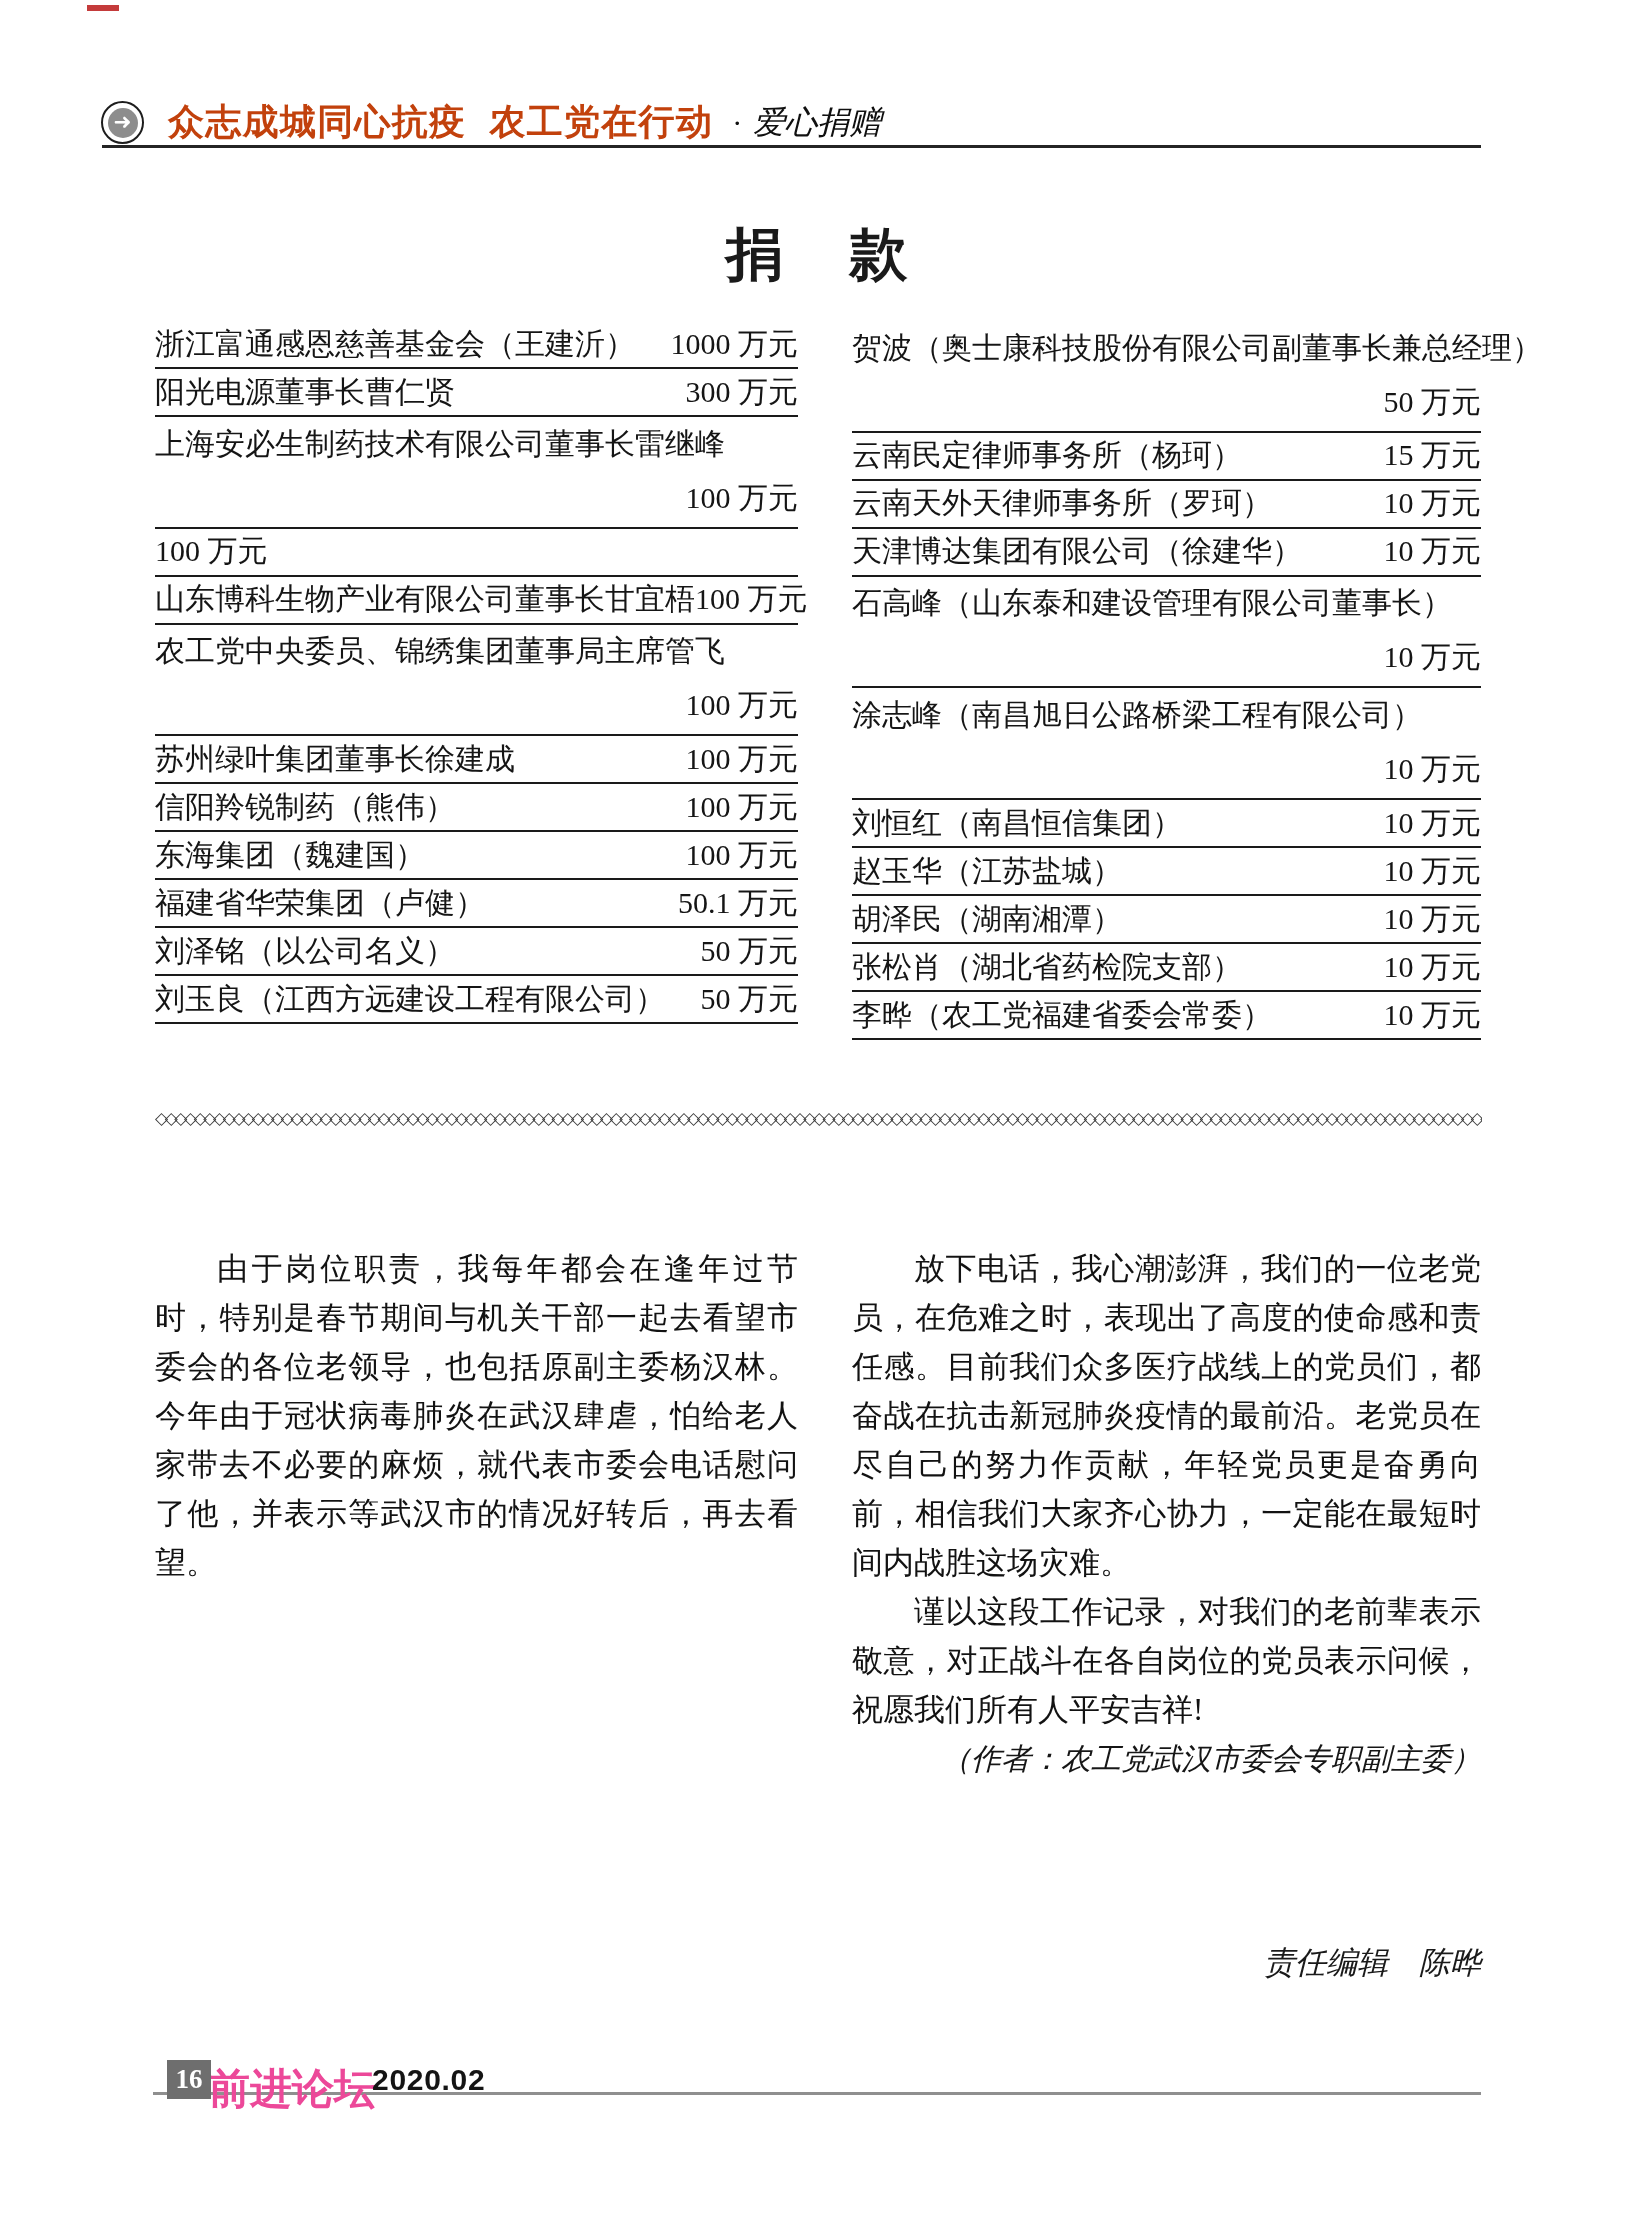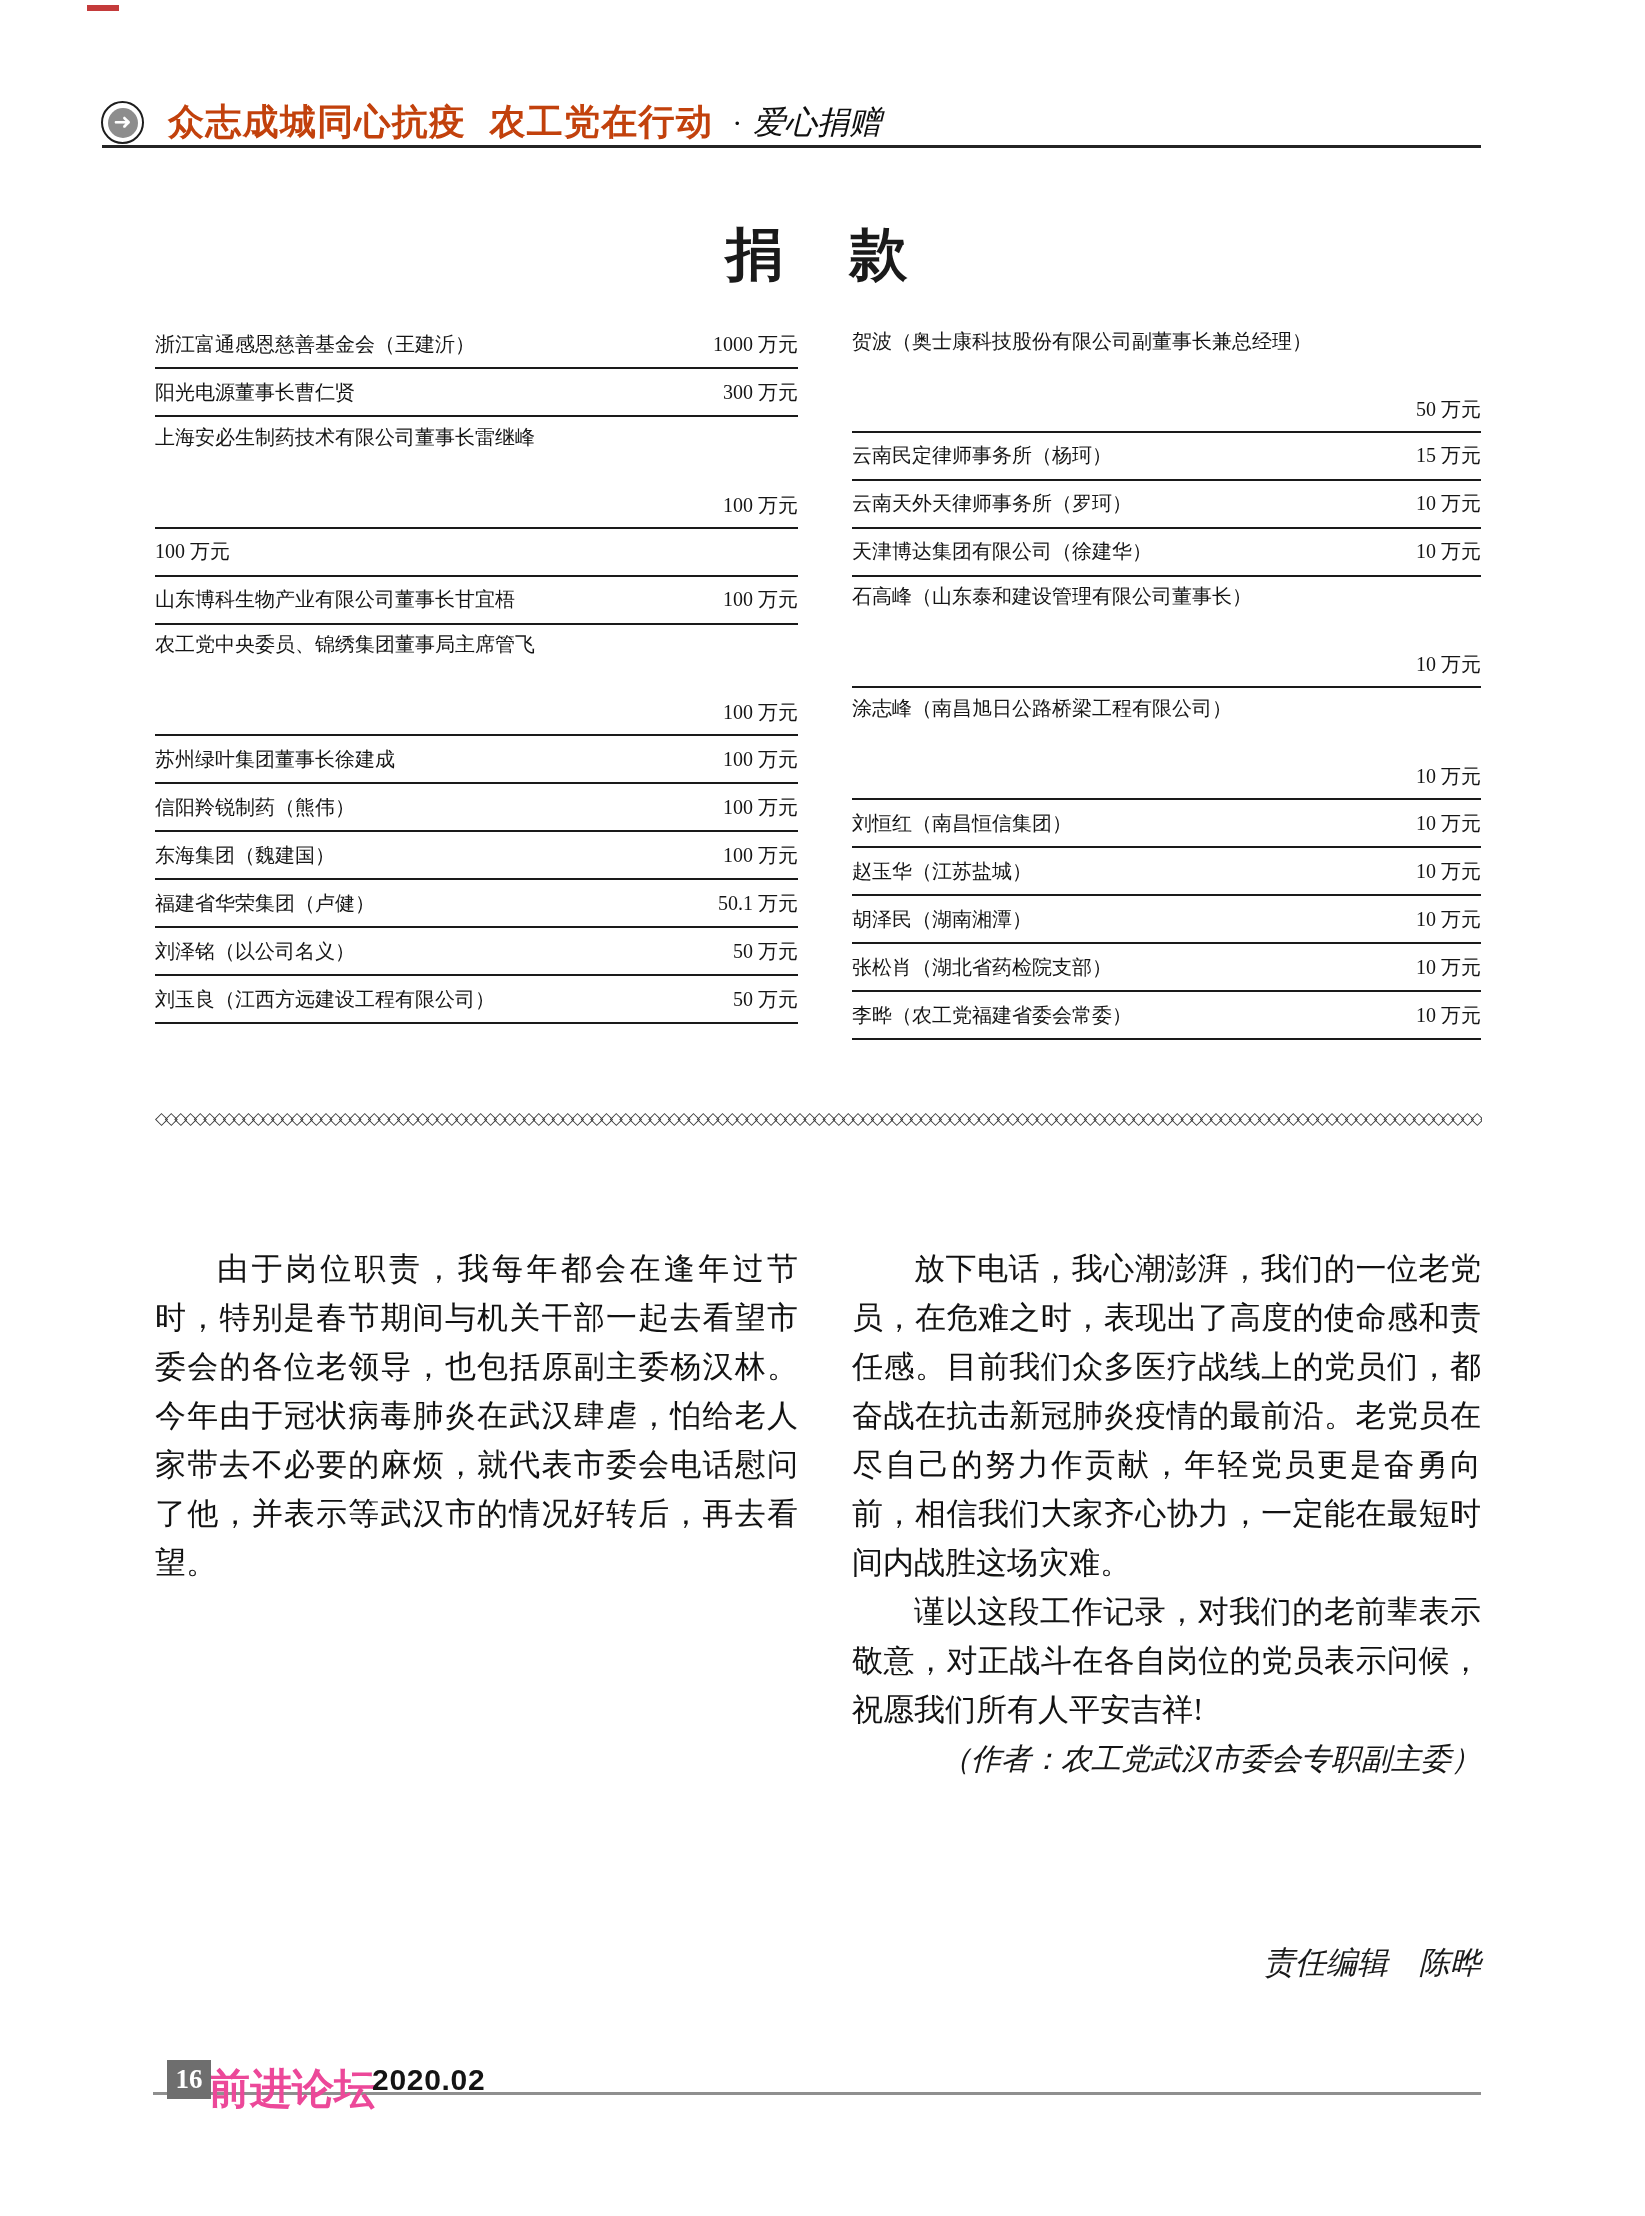--- a/index.html
+++ b/index.html
@@ -39,21 +39,21 @@
   .header-dot{font-size:30px;margin:0 10.7px 0 19px;color:#101010;}
   .section-kai{font-style:italic;font-size:32px;color:#101010;}
 
   
   .title{
     position:absolute;left:155px;top:216px;width:1327px;margin:0;
     text-align:center;font-weight:700;font-size:58px;letter-spacing:4px;color:#1a1a1a;
   }
 
   
-  .don-col{position:absolute;top:321px;font-size:20px;color:#151515;}
+  .don-col{position:absolute;top:321px;font-size:30px;color:#151515;}
   #don-left{left:155px;width:643px;}
   #don-right{left:852px;width:629px;}
   .don-row{border-bottom:2px solid #1a1a1a;box-sizing:content-box;}
   .don-row.single{height:46px;display:flex;align-items:center;justify-content:space-between;}
   .don-row.double{height:95px;display:flex;flex-direction:column;justify-content:space-between;padding:6.7px 0 8px;}
   .don-row.double .don-amount{align-self:flex-end;}
   .don-name,.don-amount{white-space:nowrap;}
 
   
   .divider{

